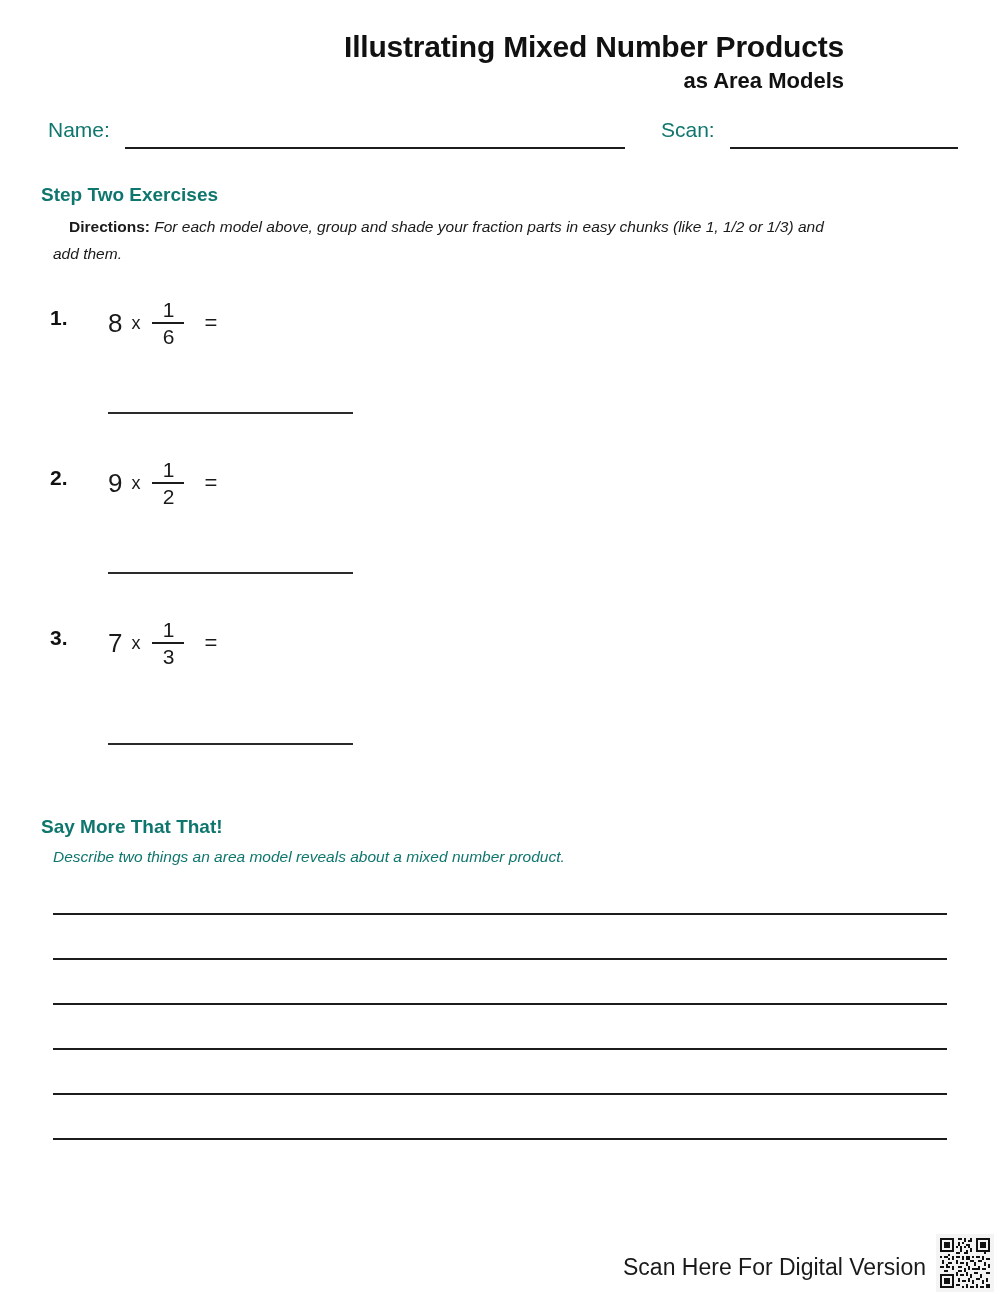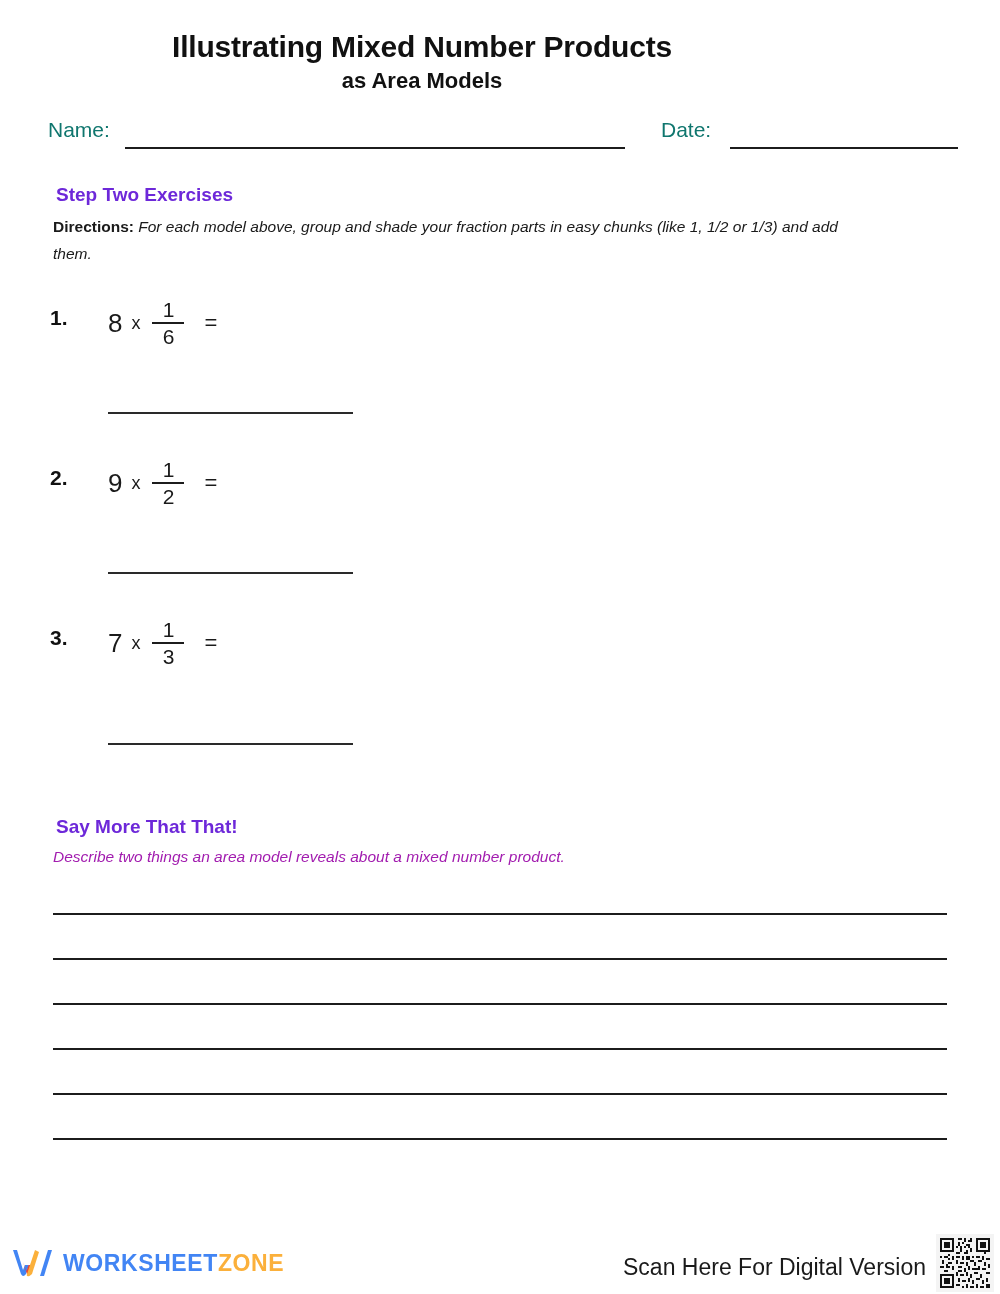--- a/index.html
+++ b/index.html
@@ -21,21 +21,21 @@
     width: 1000px;
     height: 1294px;
   }
 
   
   .title-block {
     position: absolute;
     top: 28px;
     left: 0;
     width: 844px;
-    text-align: center;
+    text-align: right;
   }
   .title-line1 {
     font-size: 30px;
     font-weight: bold;
     letter-spacing: -0.2px;
     line-height: 38px;
     color: #111111;
   }
   .title-line2 {
     font-size: 22px;
@@ -65,39 +65,40 @@
     height: 0;
     border-bottom: 2px solid #1c1c1c;
     top: 29px;
   }
   .nd-name-rule { left: 77px; width: 500px; }
   .nd-date-rule { left: 682px; width: 228px; }
 
   
   .section-head {
     position: absolute;
-    left: 56px;
+    left: 41px;
     font-size: 19px;
     font-weight: bold;
-    color: #6d28d9;
+    color: #0f766e;
   }
   #step-two-heading { top: 184px; }
 
   .directions {
     position: absolute;
     left: 53px;
     top: 213px;
     width: 790px;
     font-size: 15.5px;
     line-height: 27px;
     color: #1a1a1a;
   }
   .directions b {
     font-style: normal;
     font-weight: bold;
+    margin-left: 16px;
   }
   .directions .dtext {
     font-style: italic;
   }
 
   
   .exercise {
     position: absolute;
     left: 50px;
     width: 420px;
@@ -168,21 +169,21 @@
 
   
   #say-more-heading { top: 816px; }
   .say-more-sub {
     position: absolute;
     left: 53px;
     top: 845px;
     width: 820px;
     font-size: 15.5px;
     font-style: italic;
-    color: #a21caf;
+    color: #0f766e;
     line-height: 24px;
   }
   .write-rule {
     position: absolute;
     left: 53px;
     width: 894px;
     height: 0;
     border-bottom: 2px solid #1c1c1c;
   }
 
@@ -246,21 +247,21 @@
 <div class="page">
 
   <div class="title-block">
     <div class="title-line1">Illustrating Mixed Number Products</div>
     <div class="title-line2">as Area Models</div>
   </div>
 
   <div class="namedate">
     <div class="nd-label nd-name-label">Name:</div>
     <div class="nd-rule nd-name-rule"></div>
-    <div class="nd-label nd-date-label">Date:</div>
+    <div class="nd-label nd-date-label">Scan:</div>
     <div class="nd-rule nd-date-rule"></div>
   </div>
 
   <div class="section-head" id="step-two-heading">Step Two Exercises</div>
 
   <div class="directions">
     <b>Directions:</b>
     <span class="dtext">For each model above, group and shade your fraction parts in easy chunks (like 1, 1/2 or 1/3) and add them.</span>
   </div>
 
@@ -314,29 +315,20 @@
 
   <div class="write-rule" style="top:913px"></div>
   <div class="write-rule" style="top:958px"></div>
   <div class="write-rule" style="top:1003px"></div>
   <div class="write-rule" style="top:1048px"></div>
   <div class="write-rule" style="top:1093px"></div>
   <div class="write-rule" style="top:1138px"></div>
 
   <div class="footer">
 
-    <div class="logo">
-      <svg class="logo-mark" viewBox="0 0 44 34">
-        <path d="M3 4 L11 28 Q13 32 16 28 L19 19 L15 19 L13 24 L7 4 Z" fill="#4285f4"></path>
-        <path d="M13 16 L17 28 Q18.5 31 20 28 L23 19 L18.6 19 L16.5 25 Z" fill="#ea4335"></path>
-        <path d="M25 4 L17 28 Q16 31 19.5 30 L22 28 L29 6 Z" fill="#fbb03b"></path>
-        <path d="M38 4 L30 30 L34 30 L42 4 Z" fill="#4285f4"></path>
-      </svg>
-      <span class="logo-text"><span class="w1">WORKSHEET</span><span class="w2">ZONE</span></span>
-    </div>
 
     <div class="scan-wrap">
       <span class="scan-text">Scan Here For Digital Version</span>
       <svg class="qr" viewBox="0 0 29 29" shape-rendering="crispEdges">
         <rect width="29" height="29" fill="#f4f4f4"></rect>
         <g fill="#111111">
 
           <rect x="2" y="2" width="7" height="1"></rect>
             <rect x="2" y="8" width="7" height="1"></rect>
           <rect x="2" y="2" width="1" height="7"></rect>

